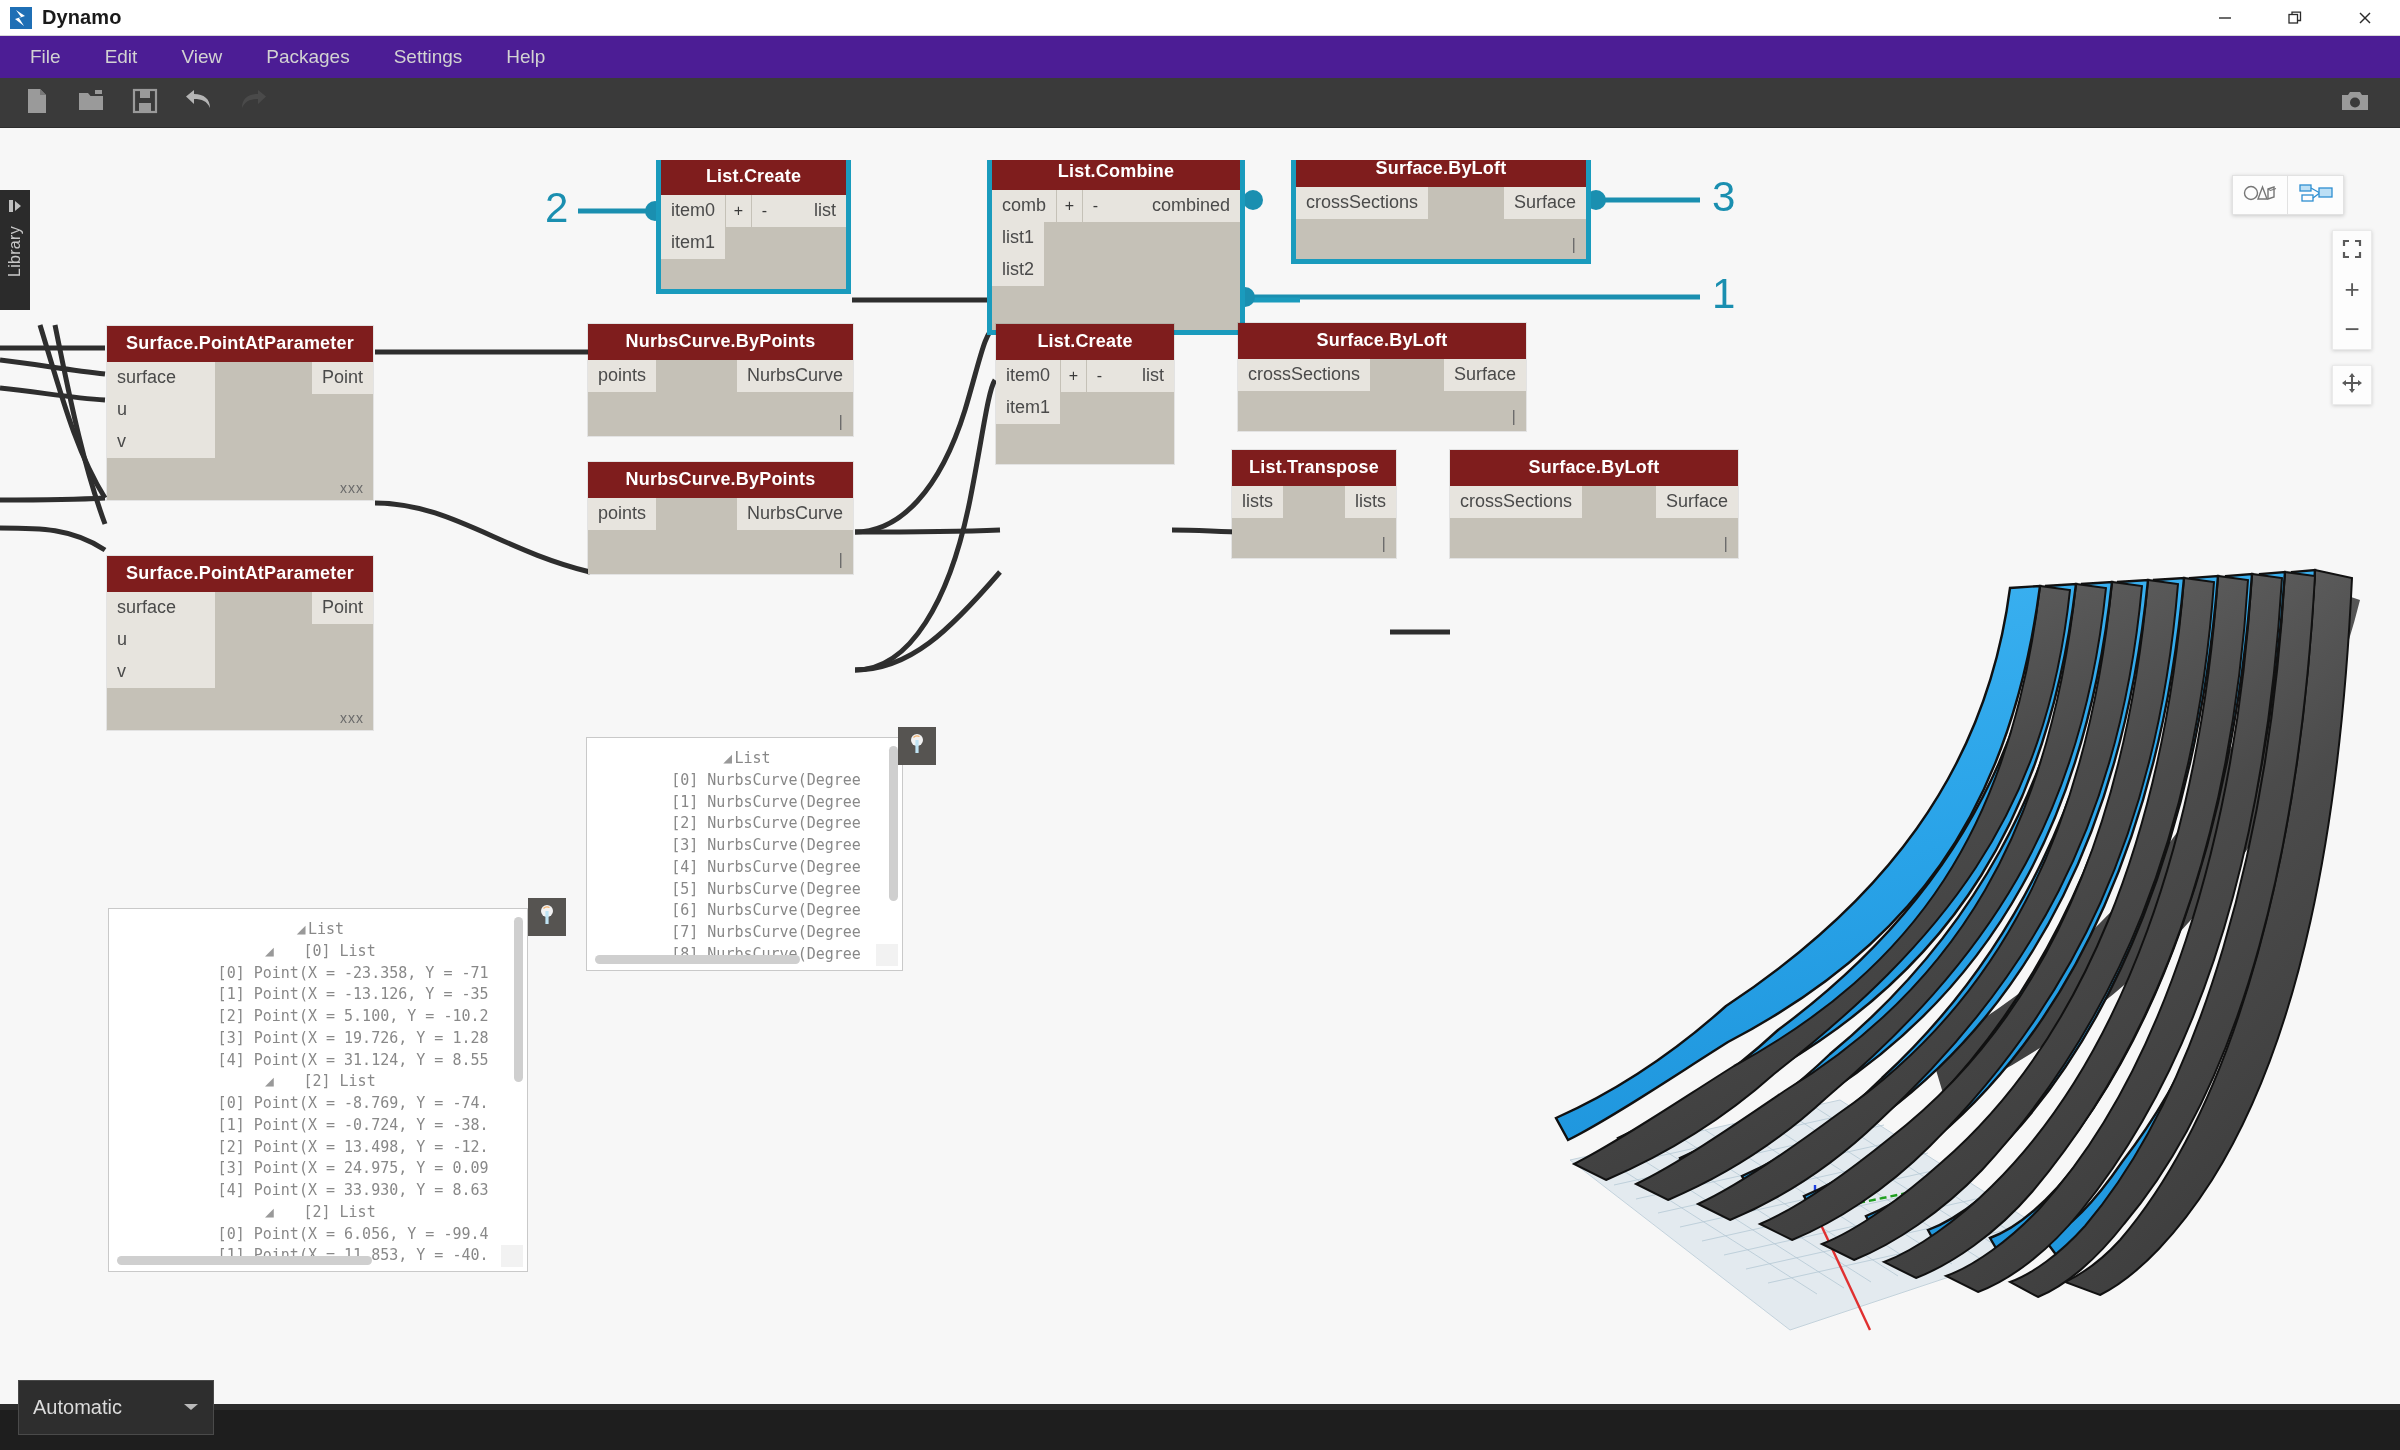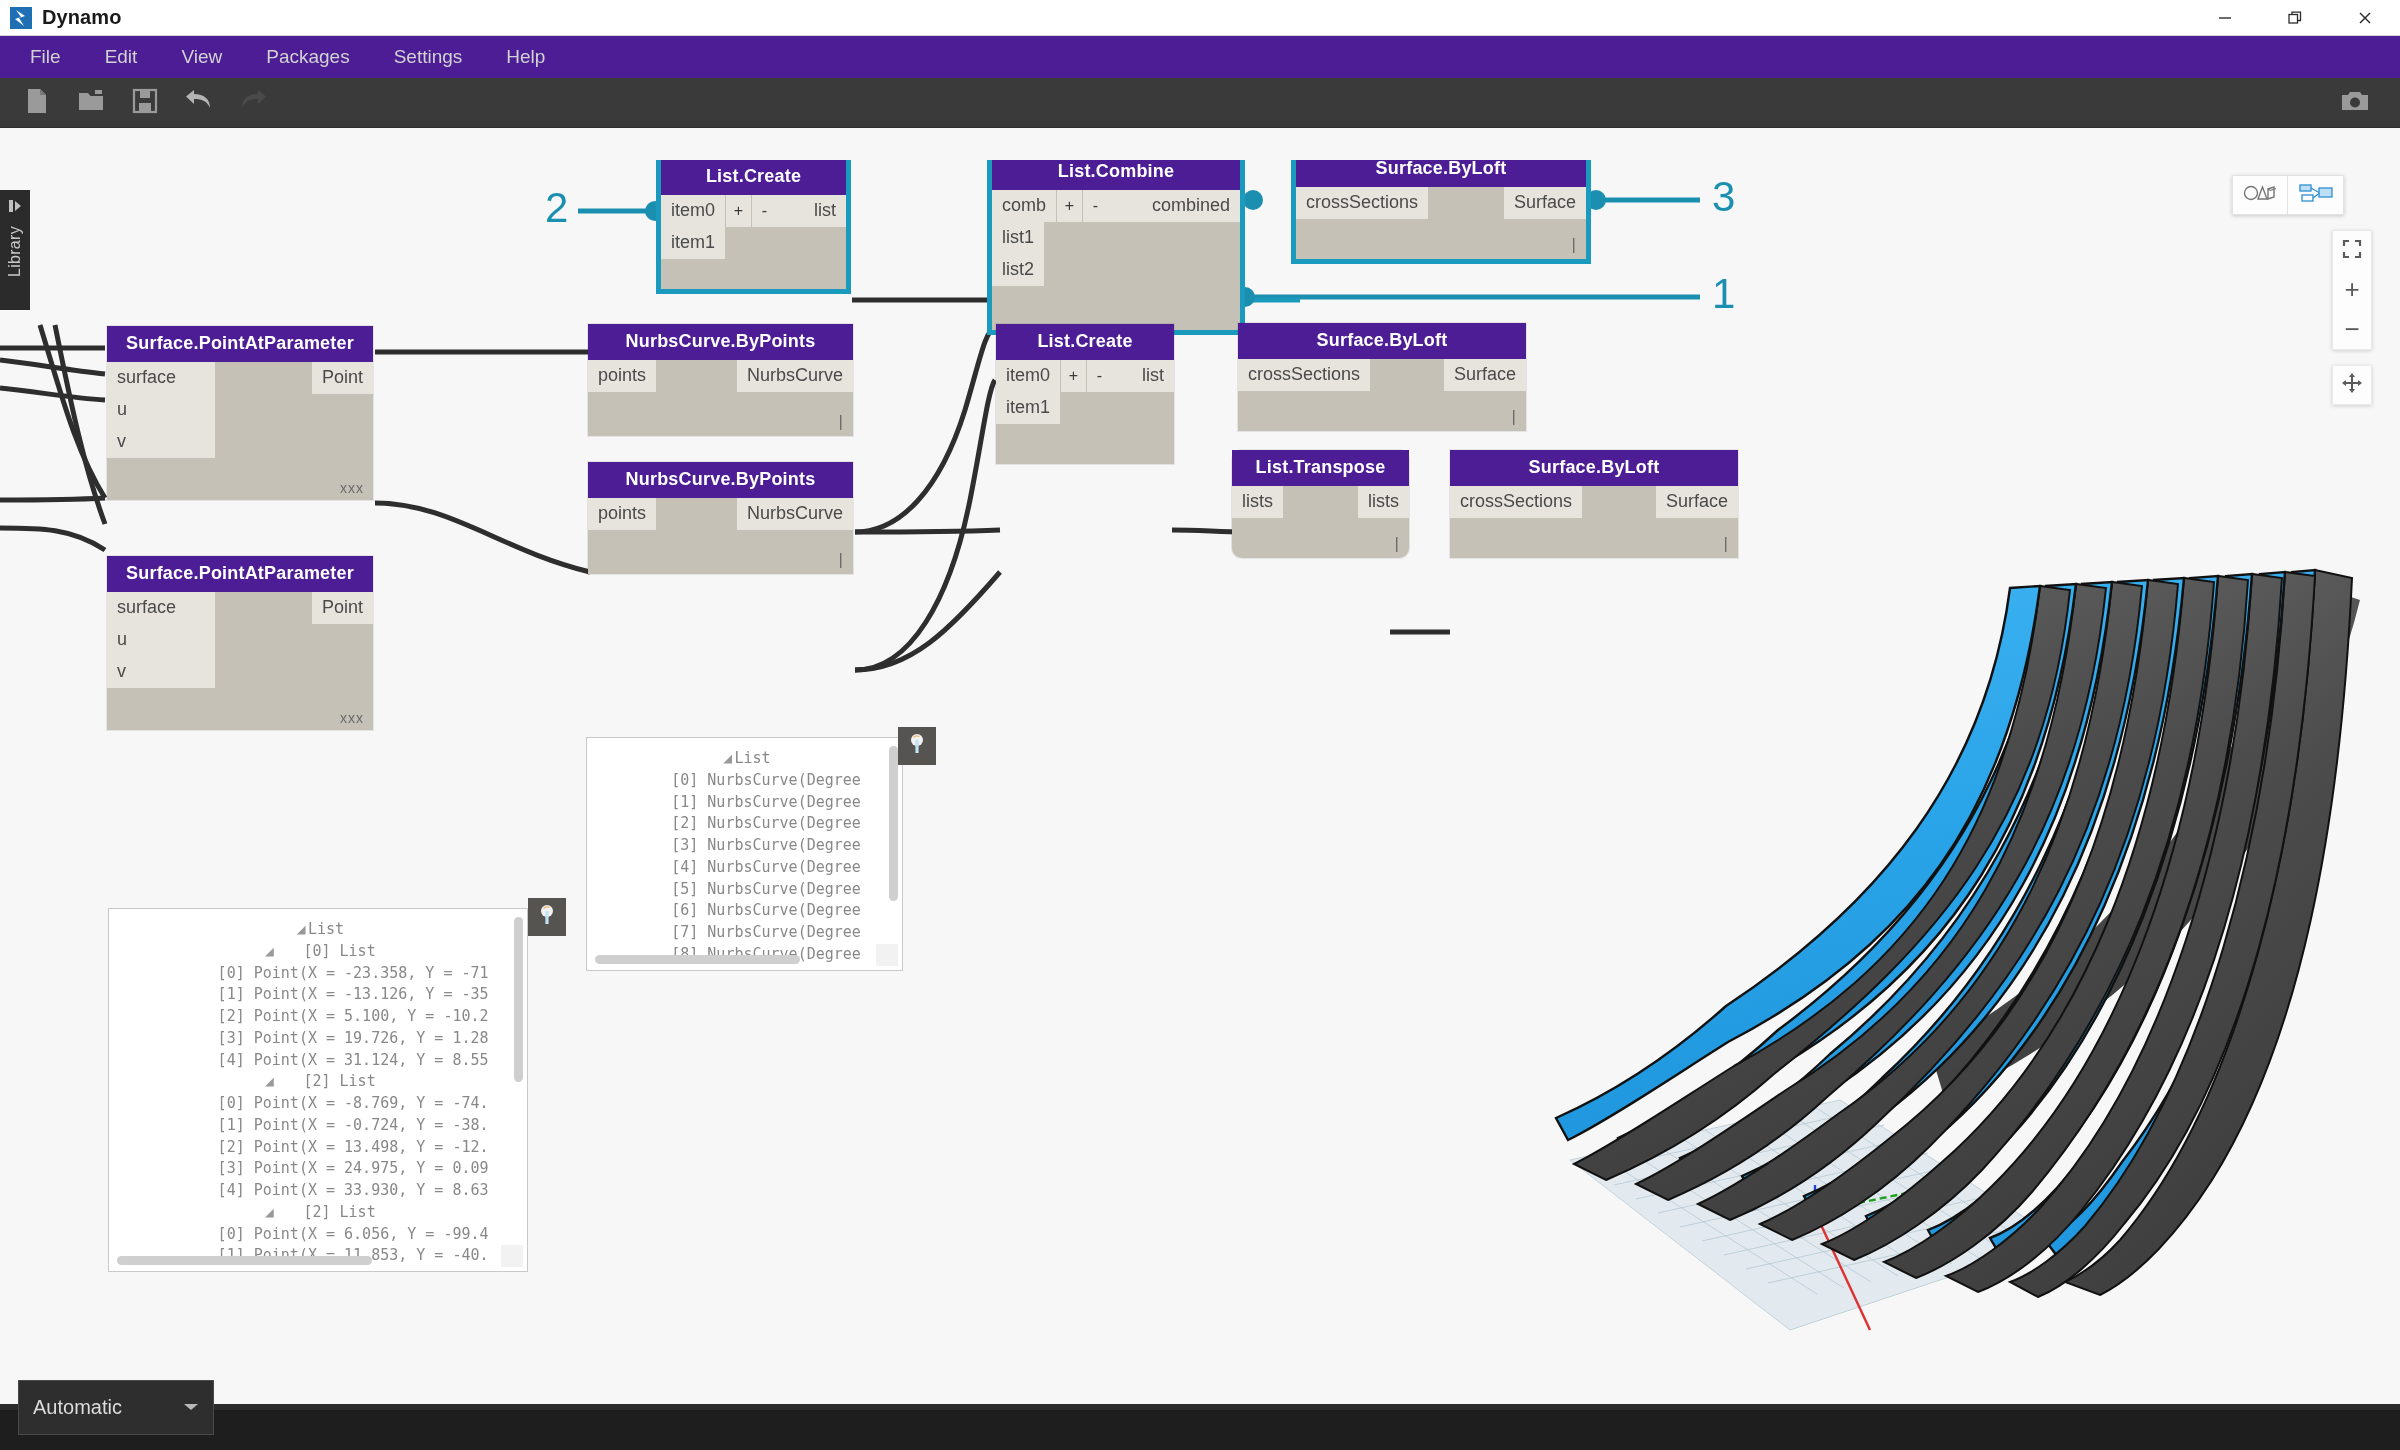--- a/index.html
+++ b/index.html
@@ -70,21 +70,21 @@
 
   
   .node {
     position: absolute; background: #c5c1b7;
     box-shadow: 0 0 0 1px rgba(0,0,0,.08);
   }
   .node.selected {
     outline: 5px solid #1a9bbd; outline-offset: 0px;
   }
   .node-header {
-    background: #4c1d95; color: #ffffff; font-size: 18px; font-weight: bold;
+    background: #7f1d1d; color: #ffffff; font-size: 18px; font-weight: bold;
     text-align: center; padding: 7px 10px 8px; letter-spacing: .2px;
     white-space: nowrap;
   }
   .node-body { position: relative; }
   .port-row { display: flex; align-items: stretch; }
   .port-in {
     background: #e7e4de; color: #4a4a4a; font-size: 18px;
     padding: 5px 10px 6px; display: flex; align-items: center;
   }
   .port-spacer { flex: 1; }
@@ -594,21 +594,21 @@
           <div class="port-in">crossSections</div>
           <div class="port-spacer"></div>
           <div class="port-out">Surface</div>
         </div>
         <div class="node-foot" style="height:40px">
           <span class="lacing bar">|</span>
         </div>
       </div>
     </div>
 
-    <div class="node" style="left:1232px; top:290px; width:177px;border-radius:10px;">
+    <div class="node" style="left:1232px; top:290px; width:164px;">
       <div class="node-header">List.Transpose</div>
       <div class="node-body">
         <div class="port-row">
           <div class="port-in">lists</div>
           <div class="port-spacer"></div>
           <div class="port-out">lists</div>
         </div>
         <div class="node-foot" style="height:40px">
           <span class="lacing bar">|</span>
         </div>

